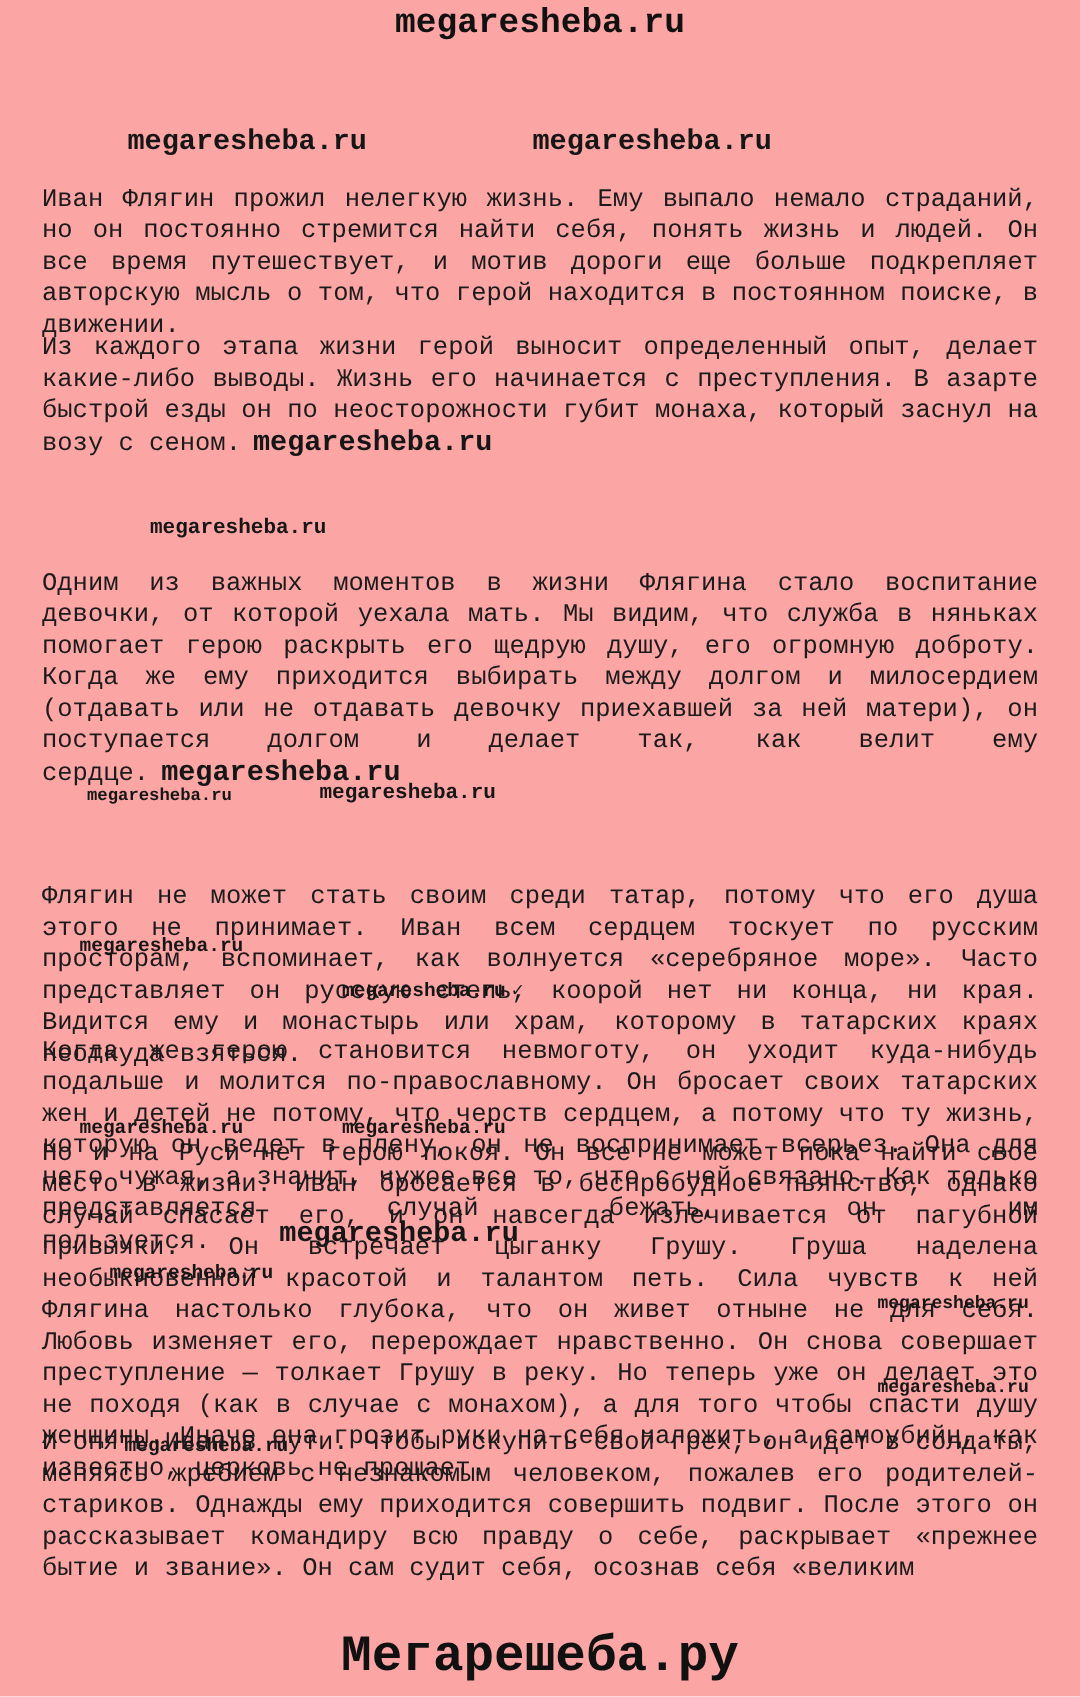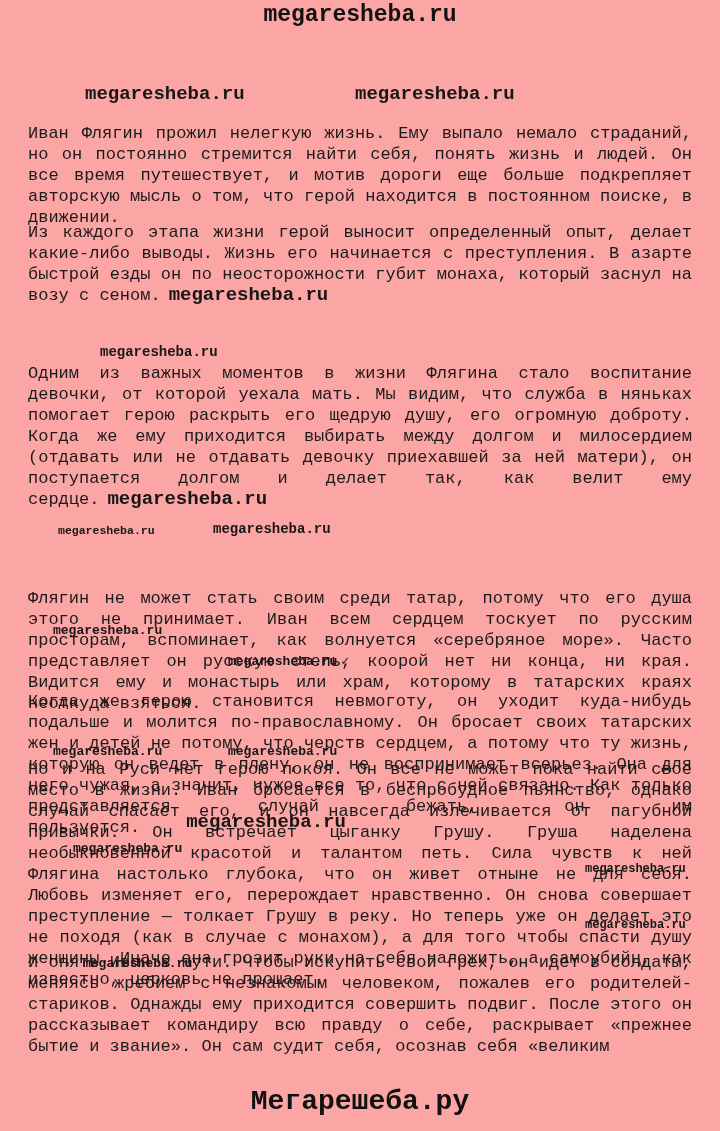--- a/index.html
+++ b/index.html
@@ -19,33 +19,33 @@
     font-weight:bold;
     font-size:23px;
     line-height:30px;
     color:#111;
   }
   .page-footer {
     position:absolute;
     top:1086px; left:0; right:0;
     text-align:center;
     font-weight:bold;
-    font-size:28px;
+    font-size:34px;
     color:#111;
   }
   .para {
     position:absolute;
     left:28px;
     width:664px;
     font-size:17px;
     line-height:21px;
     text-align:justify;
   }
   .para .ptext { display:inline; }
-  .p1{top:40px} .p2{top:106px} .p3{top:205px} .p4{top:281px} .p5{top:346px}
+  .p1{top:40px} .p2{top:106px} .p3{top:205px} .p4{top:281px} .p5{top:362px}
   .p6{top:482px} .p7{top:571px} .p8{top:674px} .p9{top:742px} .p10{top:935px}
 
   .wm { font-weight:bold; color:#161616; white-space:nowrap; }
   .wm-abs { position:absolute; }
   .wm-lg { font-size:19px; }
   .wm-md { font-size:14px; }
   .wm-sm { font-size:13px; }
   .wm-xs { font-size:11.5px; }
   .wm-inline { font-weight:bold; font-size:19px; margin-left:8px; white-space:nowrap; }
   .wm-raised { position:relative; top:-5px; margin-left:46px; }

